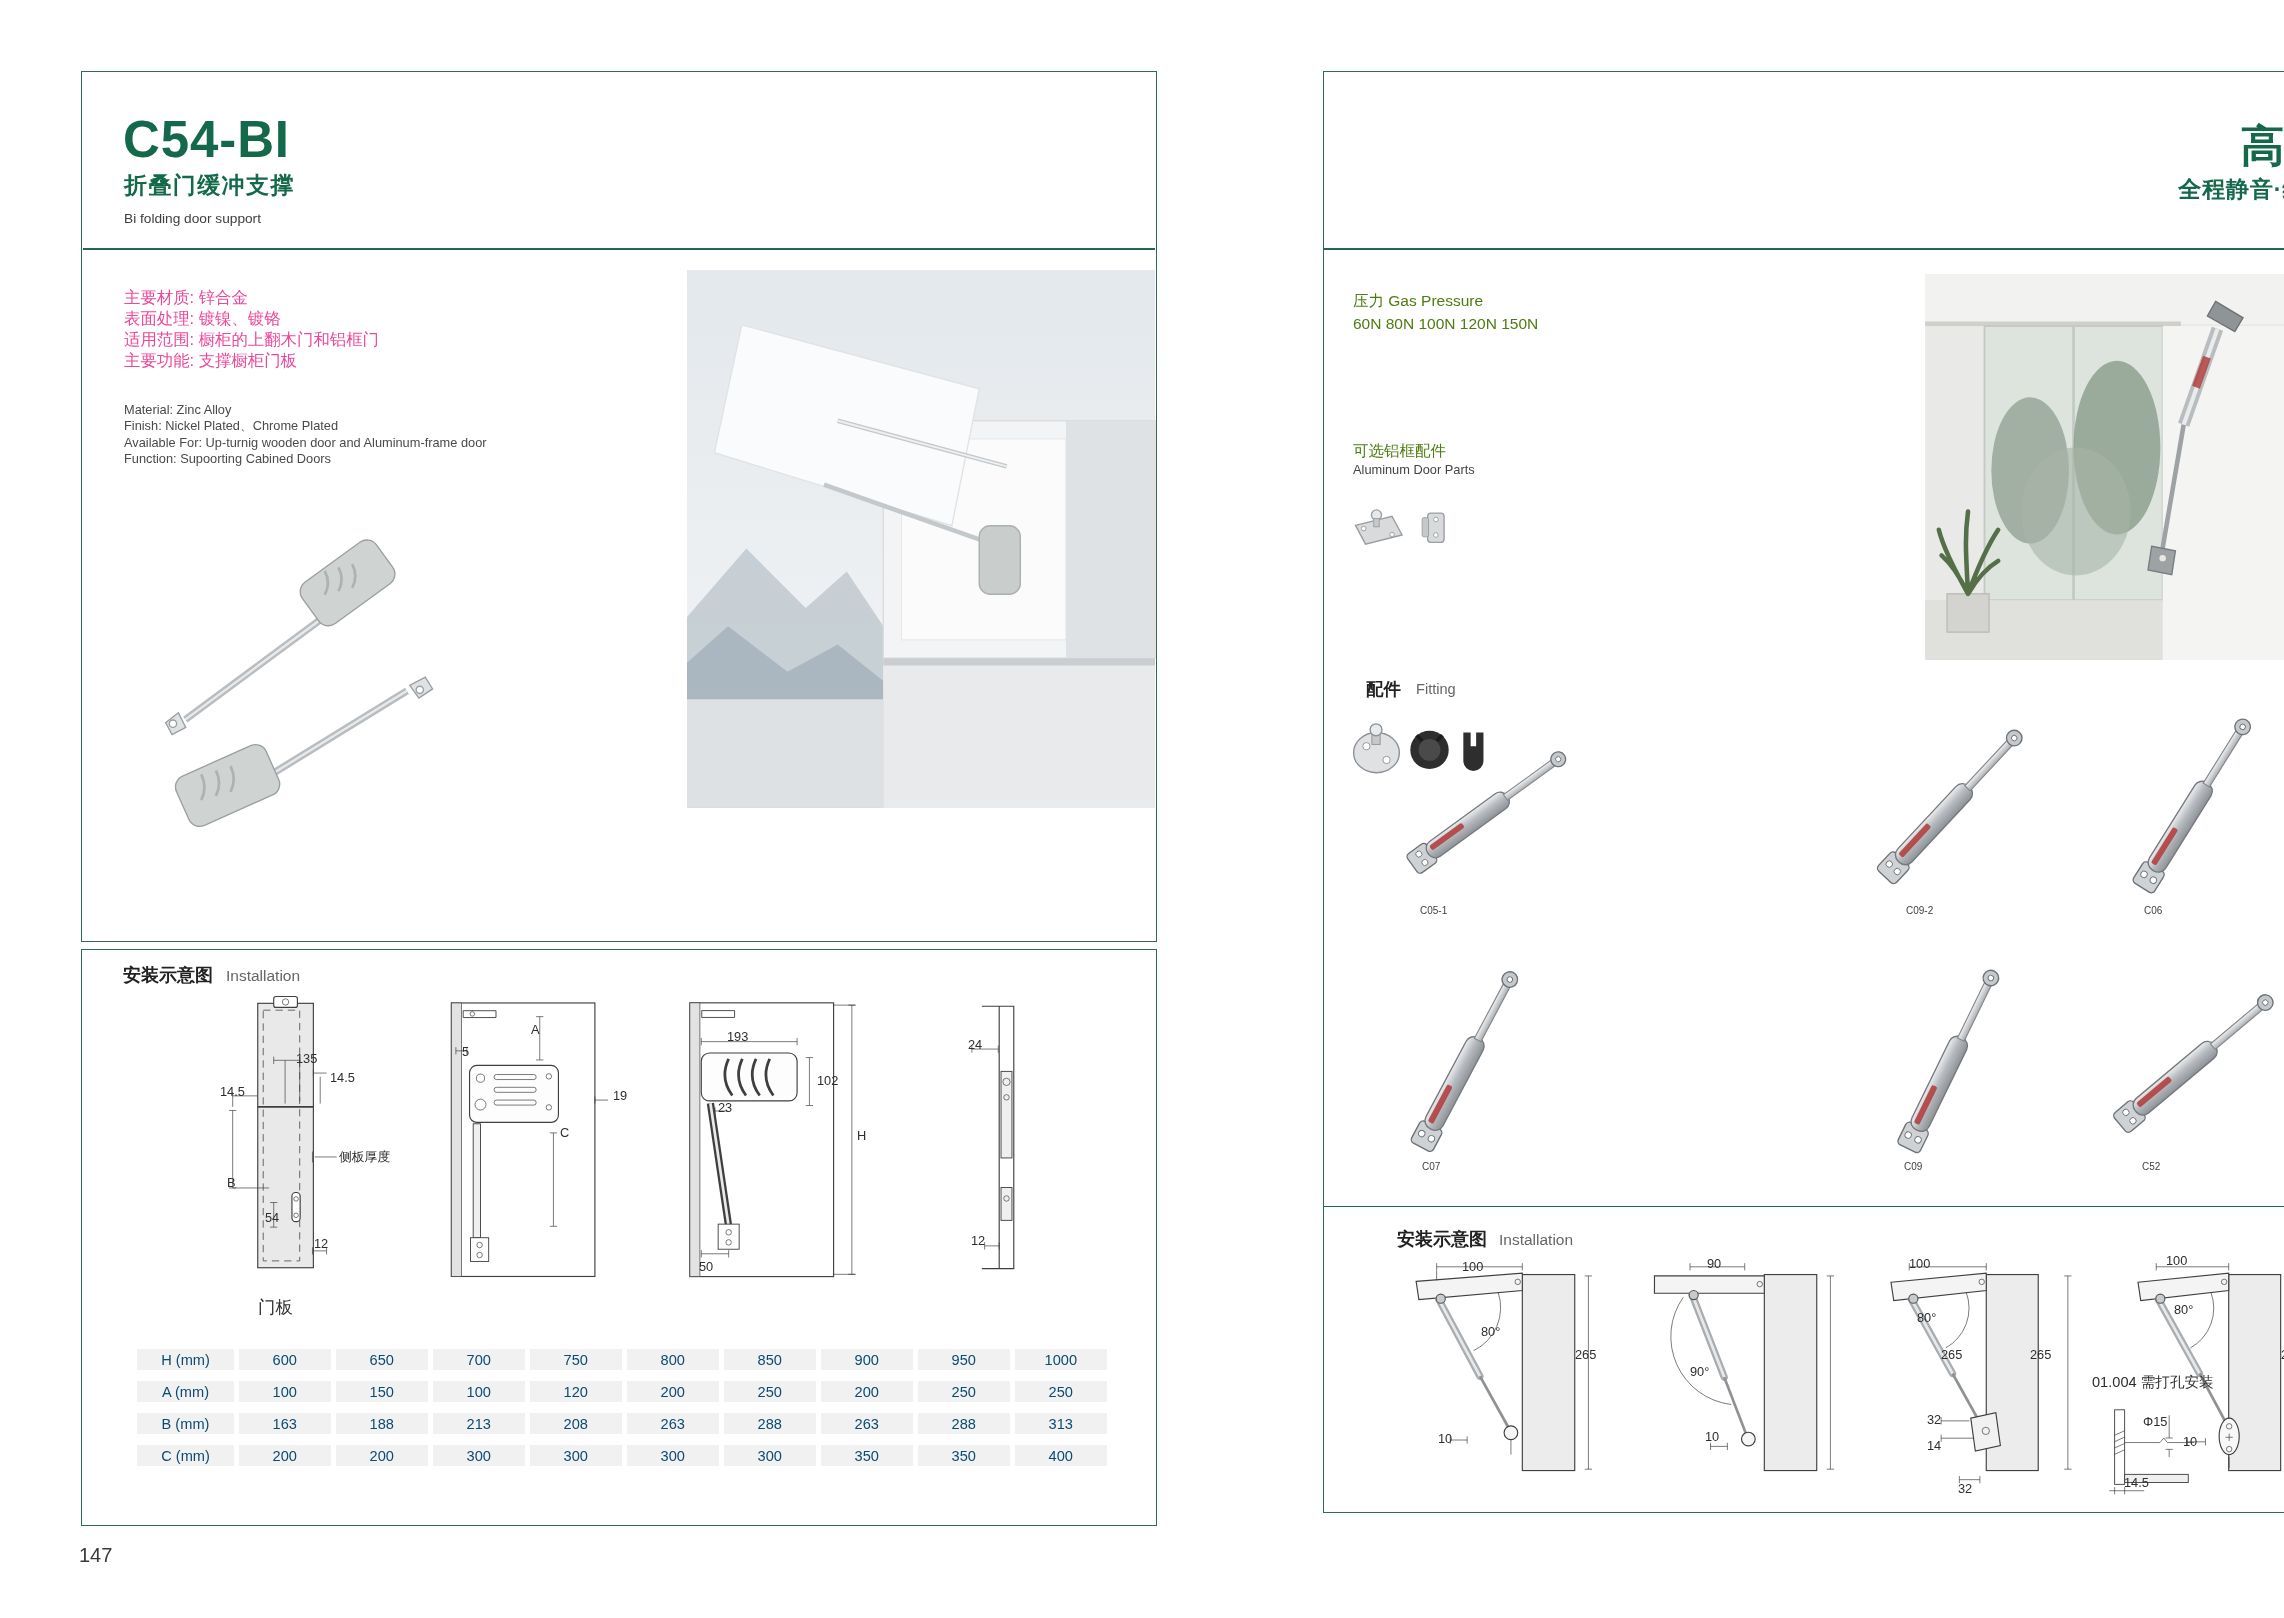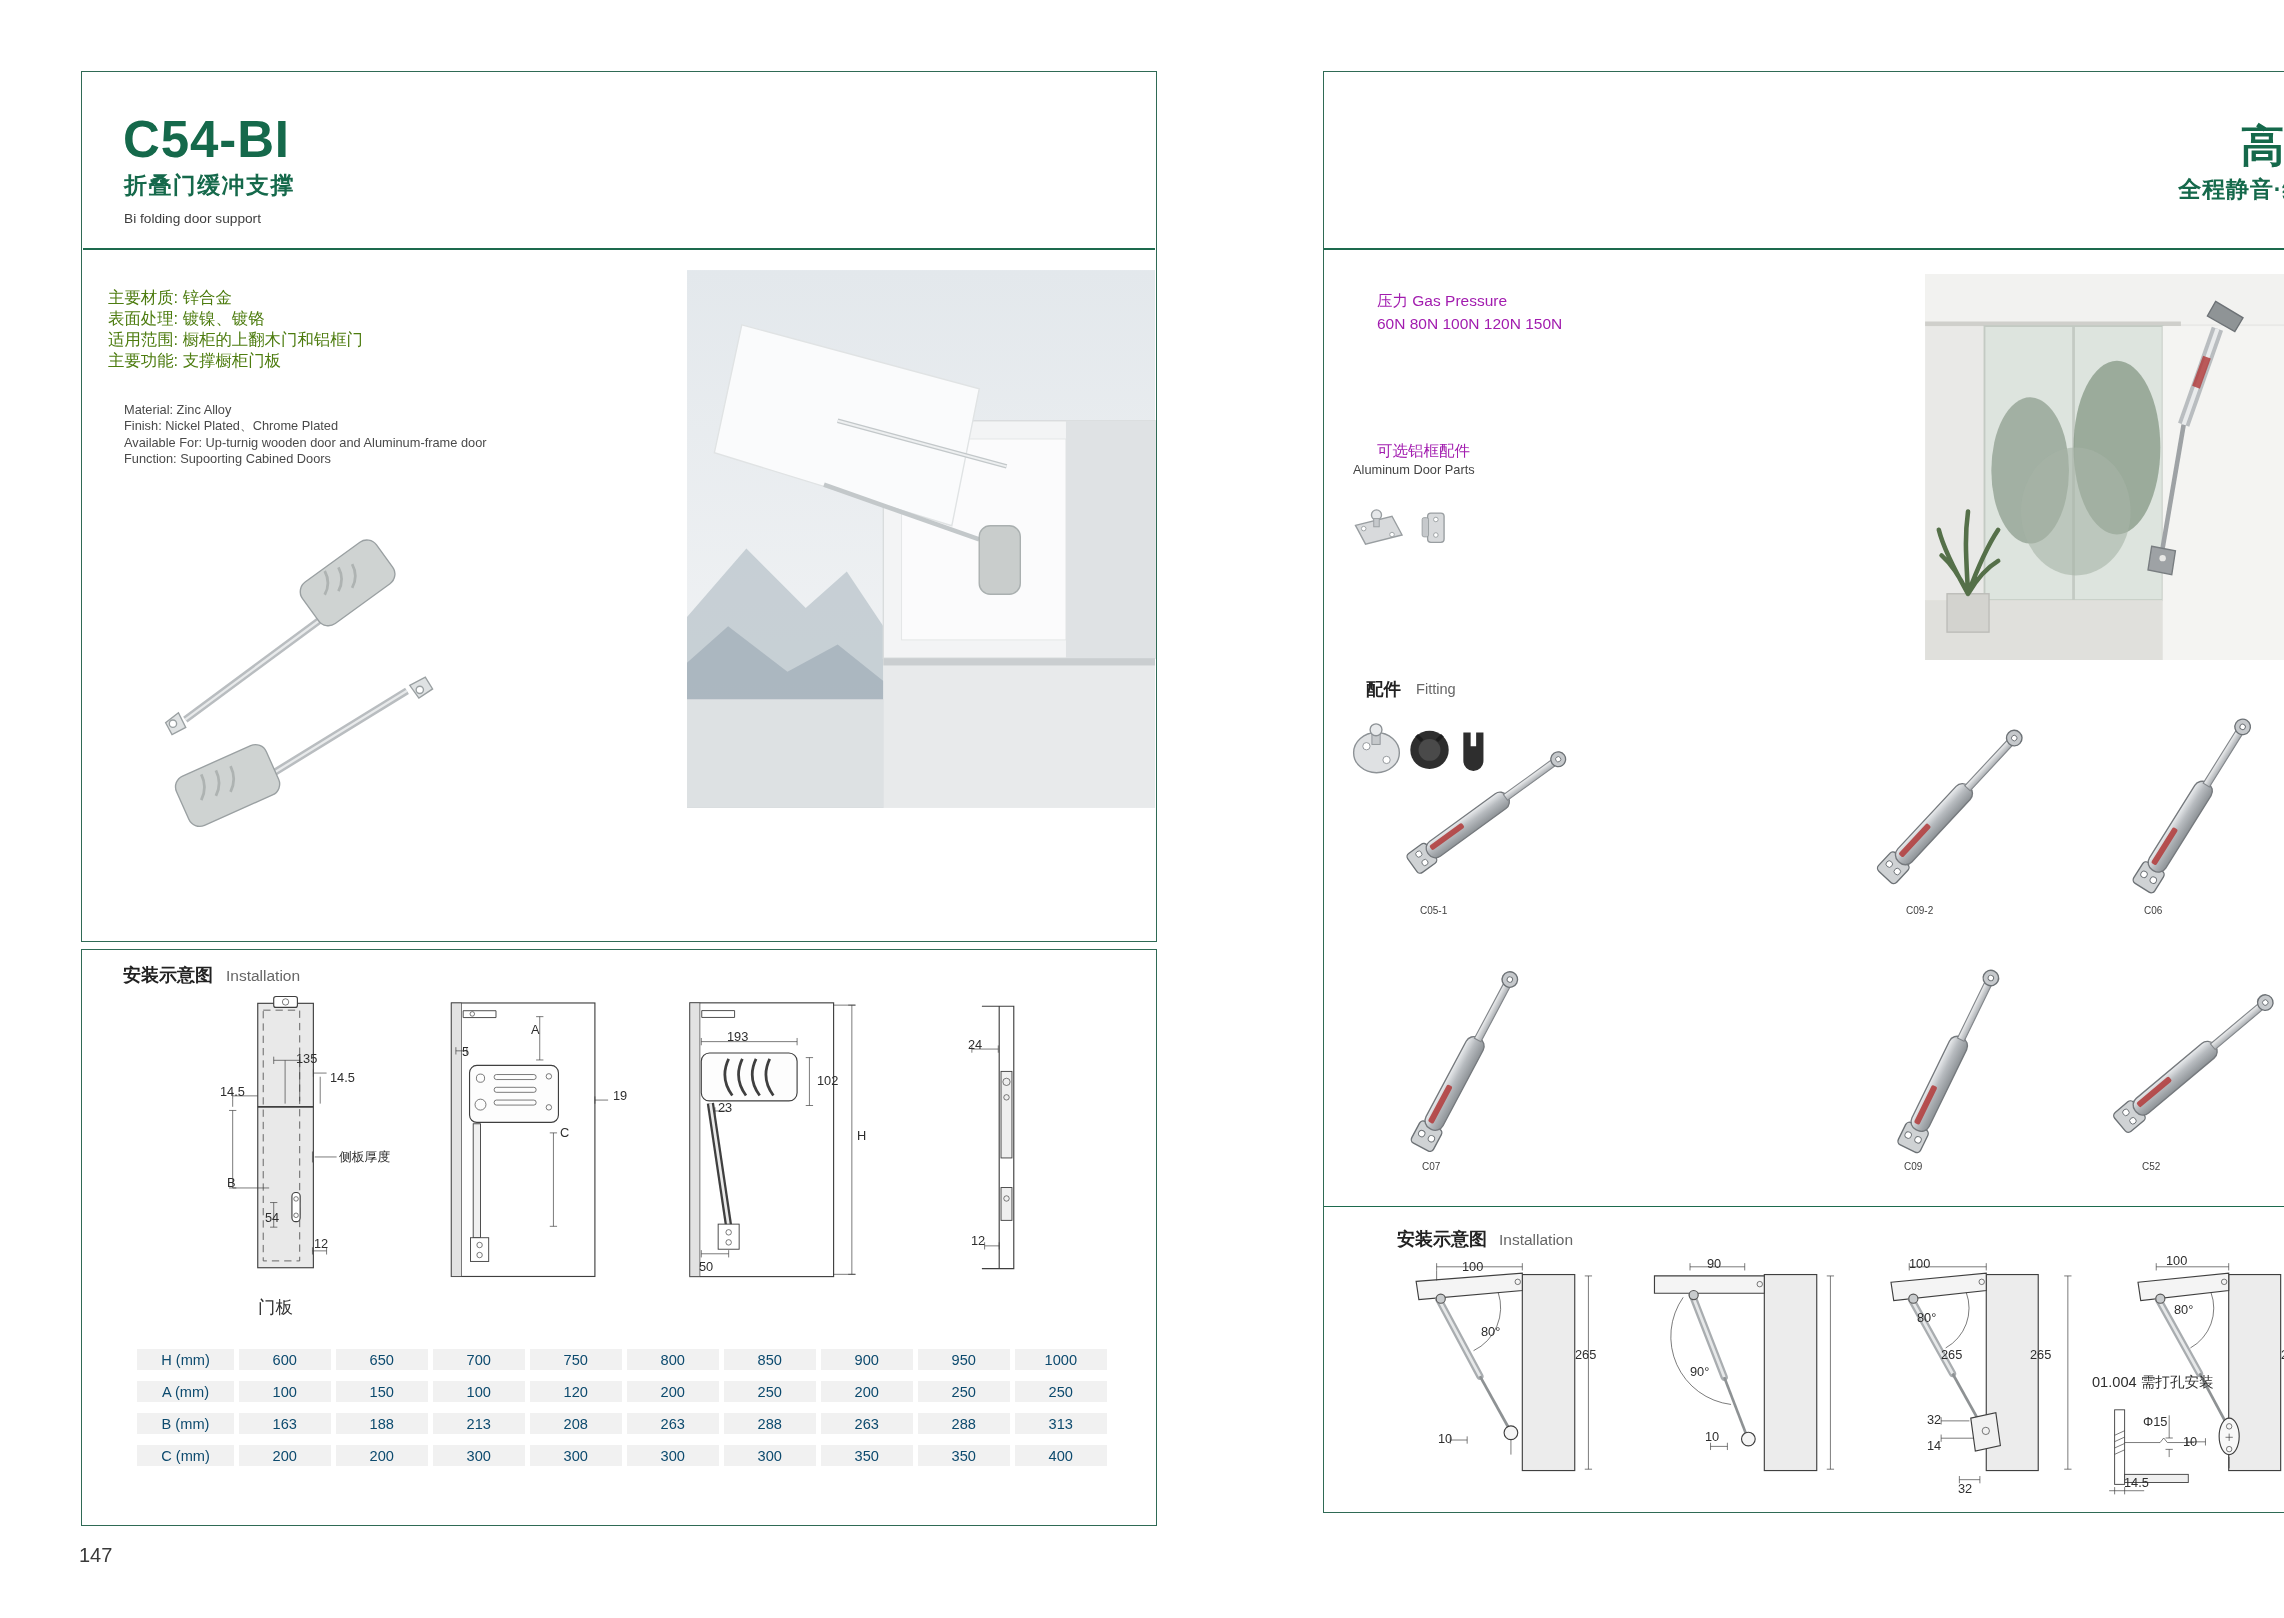--- a/index.html
+++ b/index.html
@@ -6,26 +6,26 @@
   #canvas{position:relative;width:2482px;height:1618px;background:#ffffff;overflow:hidden;
           font-family:"Liberation Sans","DejaVu Sans",sans-serif;color:#3f3f3f;}
   .gbox{position:absolute;border:1.4px solid #2f6a55;background:#fff;}
   .gline{position:absolute;height:1.8px;background:#1d6a4e;}
   .dim{position:absolute;font-size:12.8px;color:#2e2e2e;white-space:nowrap;}
   .svgabs{position:absolute;display:block;}
   
   .code{position:absolute;left:123px;top:110px;font-size:51px;font-weight:800;color:#15694b;letter-spacing:0.9px;}
   .subcn{position:absolute;left:124px;top:170px;font-size:23px;font-weight:700;color:#15694b;letter-spacing:1.4px;}
   .suben{position:absolute;left:124px;top:211px;font-size:13.7px;color:#3d3d3d;}
-  .specline{position:absolute;left:108px;font-size:16.4px;color:#4d7c0f;white-space:nowrap;}
+  .specline{position:absolute;left:124px;font-size:16.4px;color:#ec4899;white-space:nowrap;}
   .speclineEn{position:absolute;left:124px;font-size:12.8px;color:#4a4a4a;white-space:nowrap;}
   
   .rtitle{position:absolute;right:104px;top:117px;font-size:44px;font-weight:800;color:#15694b;letter-spacing:1.8px;}
   .rsub{position:absolute;right:104px;top:174px;font-size:23px;font-weight:700;color:#15694b;letter-spacing:0.9px;}
-  .blocktext{position:absolute;font-size:15.5px;color:#a21caf;white-space:nowrap;margin-left:24px;}
+  .blocktext{position:absolute;font-size:15.5px;color:#4d7c0f;white-space:nowrap;}
   .blocktextsm{position:absolute;font-size:12.8px;color:#444;white-space:nowrap;}
   .sechead-cn{position:absolute;font-size:18px;font-weight:700;color:#222;white-space:nowrap;}
   .sechead-en{position:absolute;font-size:15.5px;color:#666;white-space:nowrap;}
   .plabel{position:absolute;font-size:10px;color:#404040;}
   .pagenum{position:absolute;font-size:20px;color:#3a3a3a;}
   .note{position:absolute;font-size:14.6px;color:#2e2e2e;white-space:nowrap;}
   
   #reftable{position:absolute;left:137px;top:1338px;width:970px;}
   #refhead{height:36px;background:#9b9b9b;color:#fff;font-size:18px;display:flex;align-items:center;justify-content:center;letter-spacing:0.5px;}
   .trow{display:flex;gap:4.6px;margin-top:11px;height:21px;}

